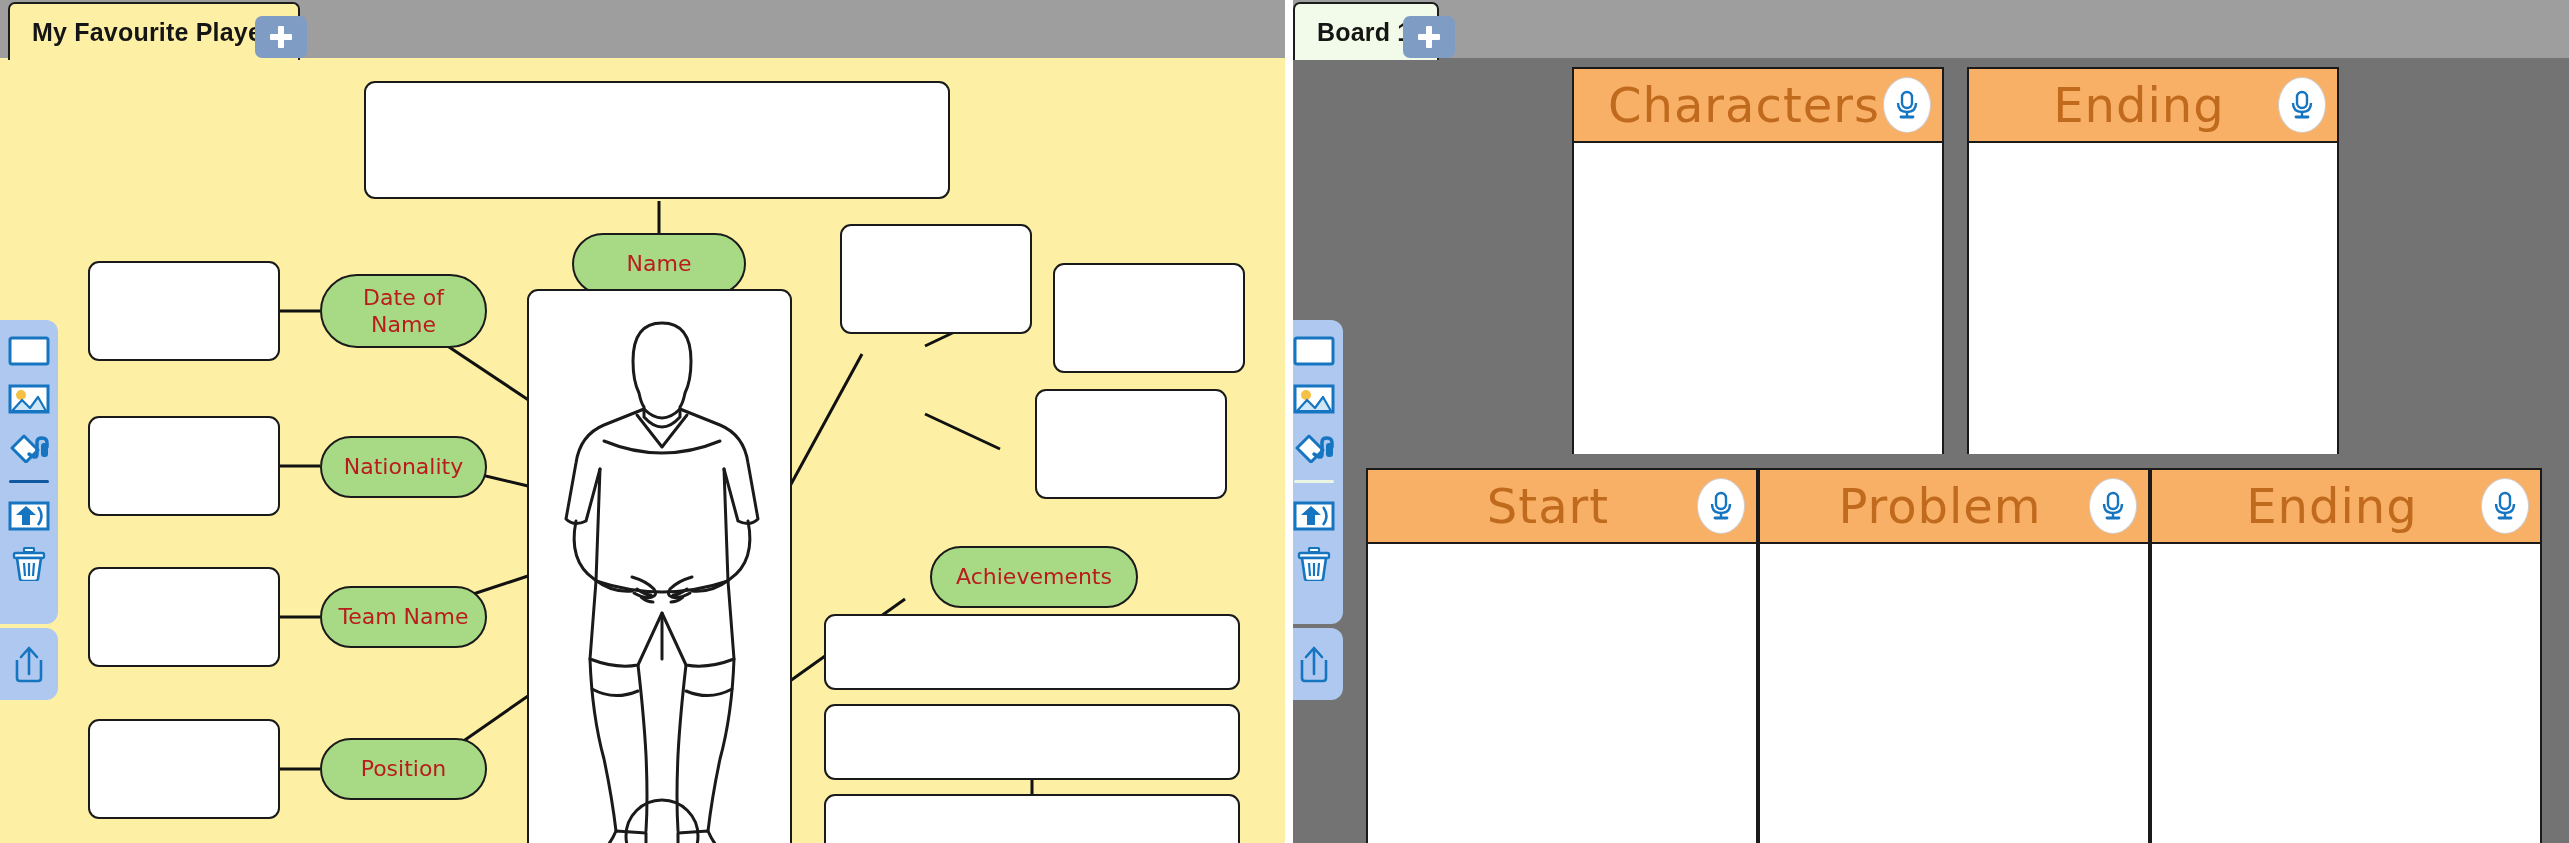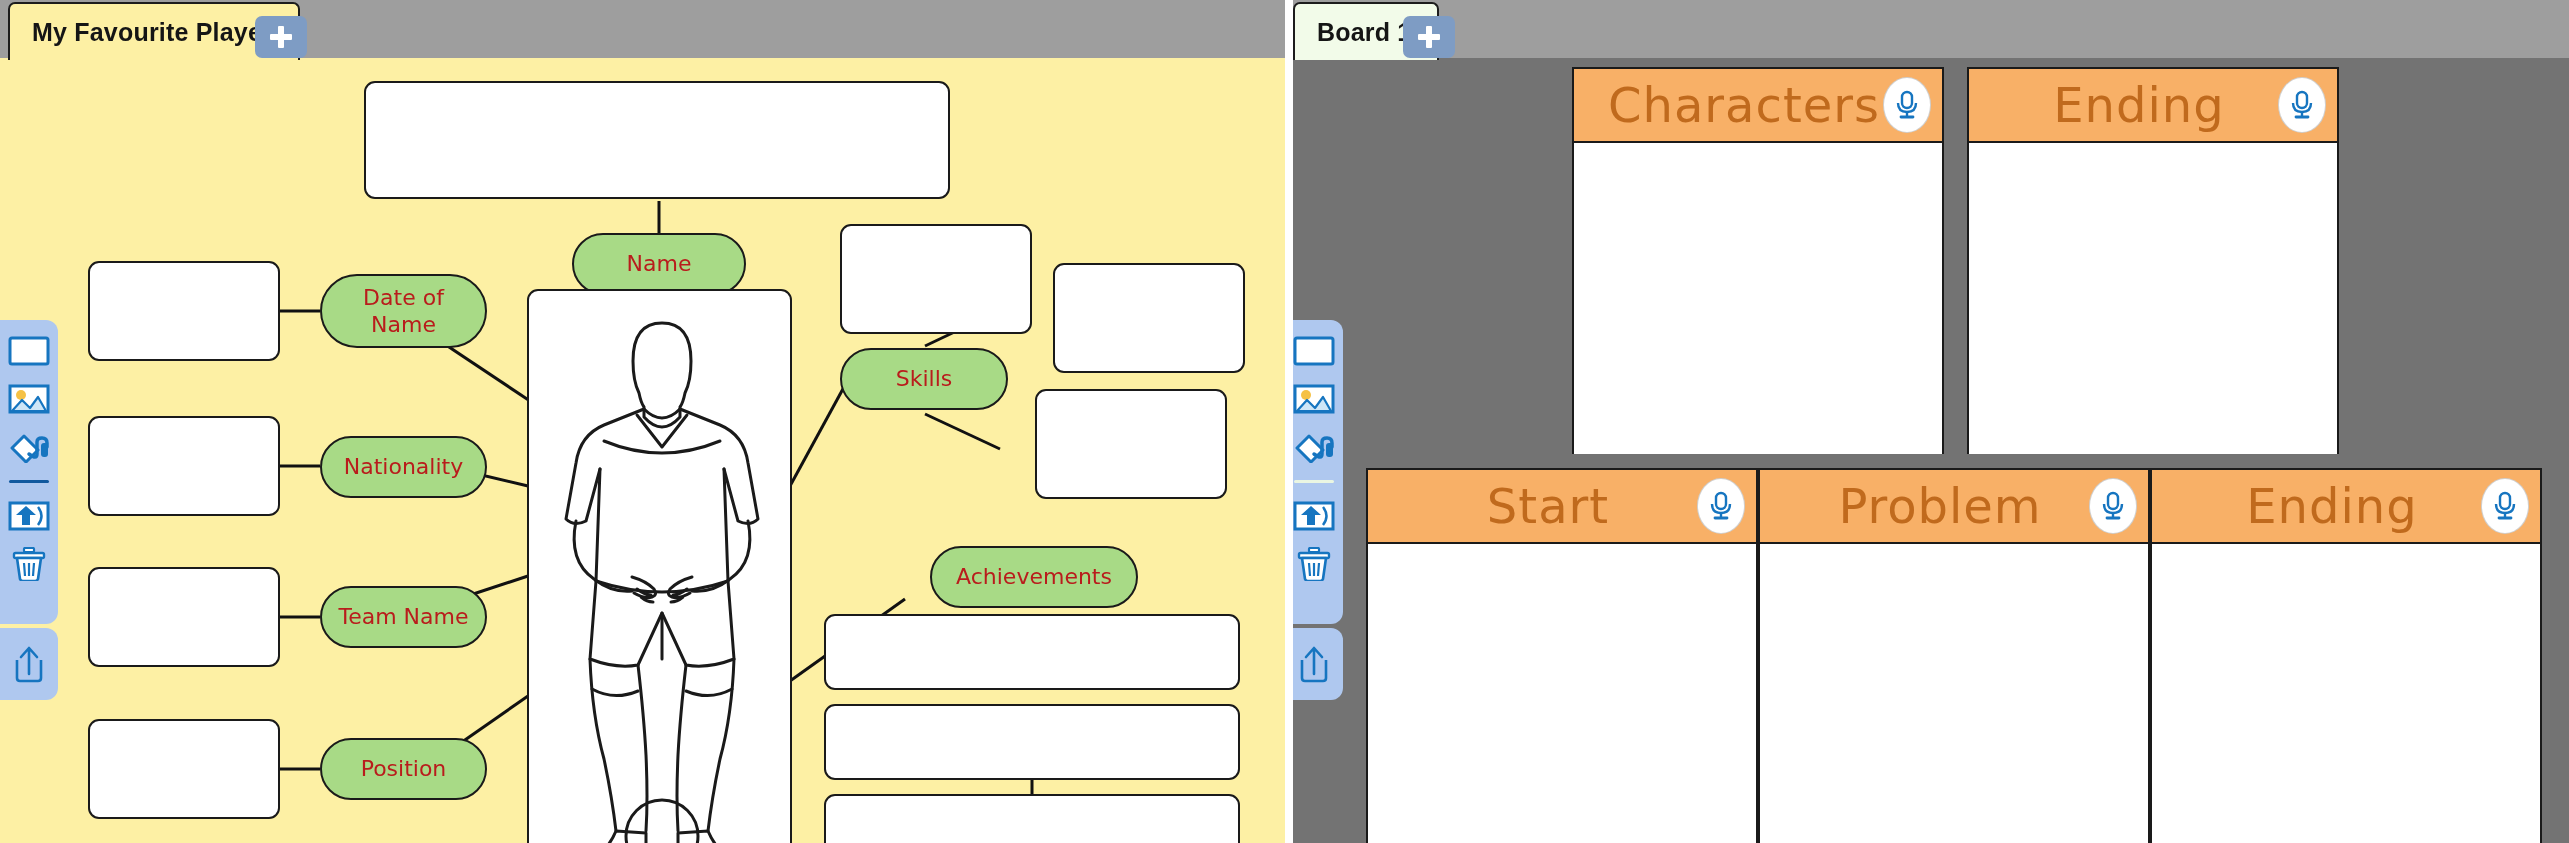--- a/index.html
+++ b/index.html
@@ -162,23 +162,20 @@
               <path d="M87 540 q-6 14-14 20 q-10 6-8 12 q4 6 20 6 q20 0 32-6 l0-30 z"></path>
               <path d="M179 540 q6 14 14 20 q10 6 8 12 q-4 6-20 6 q-20 0-32-6 l0-30 z"></path>
               <path d="M70 572 l0 6 M80 574 l0 6 M90 574 l0 6 M176 574 l0 6 M186 574 l0 6 M196 572 l0 6"></path>
 
               <circle cx="133" cy="545" r="36"></circle>
             </g>
           </svg>
         </div>
 
         <div class="node wbox" style="left:840px;top:168px;width:192px;height:110px;"></div>
-        <div class="node pill" style="left:840px;top:292px;width:168px;height:62px;">
-          <span>Skills</span>
-        </div>
         <div class="node wbox" style="left:1053px;top:207px;width:192px;height:110px;"></div>
         <div class="node wbox" style="left:1035px;top:333px;width:192px;height:110px;"></div>
 
         <div class="node pill" style="left:930px;top:490px;width:208px;height:62px;">
           <span>Achievements</span>
         </div>
         <div class="node wbox" style="left:824px;top:558px;width:416px;height:76px;"></div>
         <div class="node wbox" style="left:824px;top:648px;width:416px;height:76px;"></div>
         <div class="node wbox" style="left:824px;top:738px;width:416px;height:76px;"></div>
 

